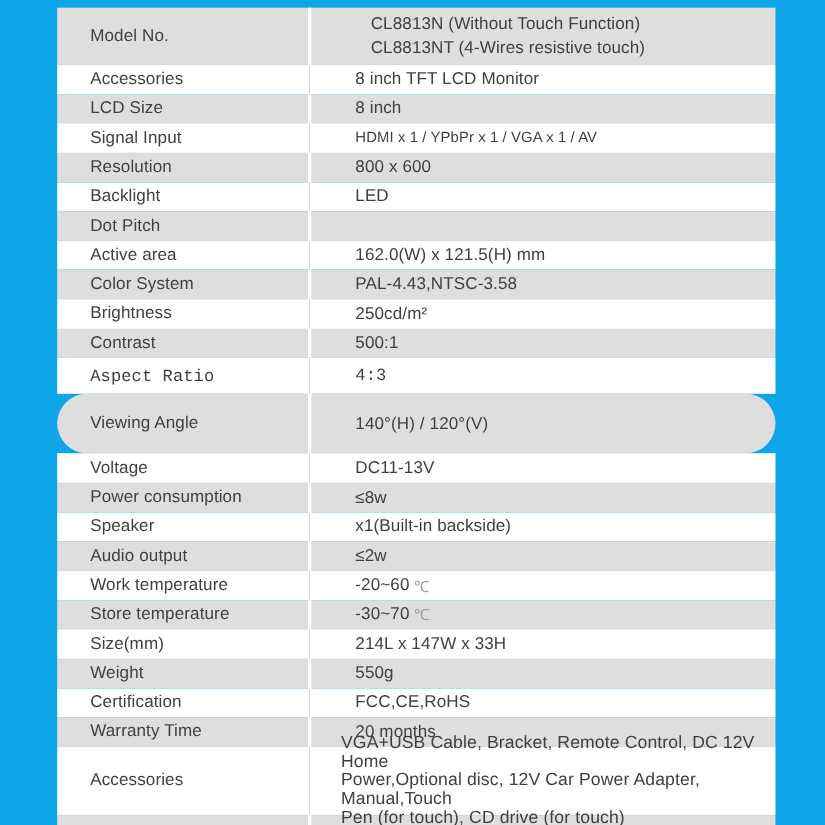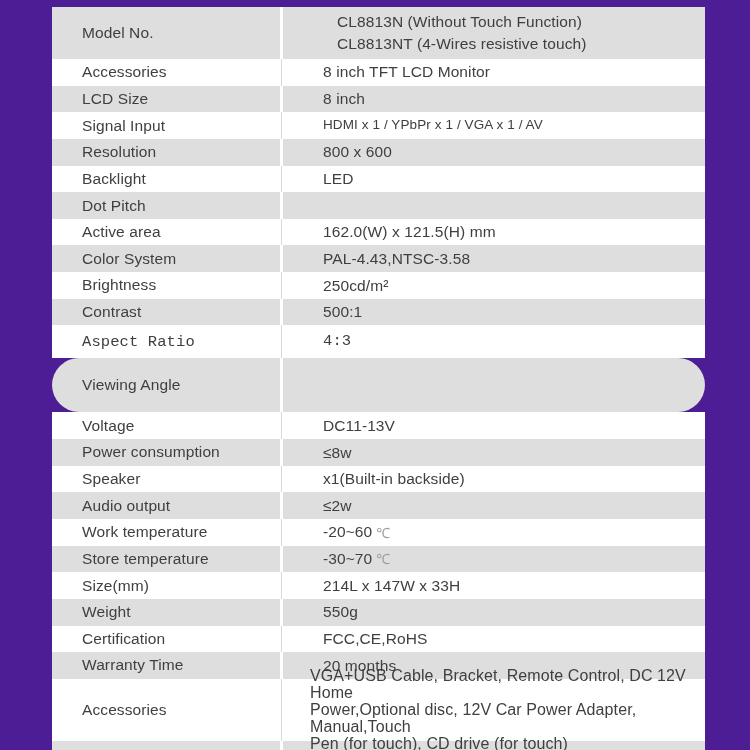--- a/index.html
+++ b/index.html
@@ -12,21 +12,21 @@
     height: 750px;
     font-family: "Liberation Sans", sans-serif;
     color: #3f3f3f;
     -webkit-font-smoothing: antialiased;
   }
   .canvas {
     position: relative;
     width: 750px;
     height: 750px;
     overflow: hidden;
-    background: #4c1d95;
+    background: #0ea5e9;
   }
   .spec-table {
     position: absolute;
     left: 52px;
     top: 7px;
     width: 653px;
   }
   .row {
     display: flex;
     align-items: stretch;
@@ -205,20 +205,24 @@
     <div class="cell-value">
       <span class="value-text">4:3</span>
 
     </div>
   </div>
       <div class="row shaded kind-viewing">
     <div class="cell-label">
       <span class="label-text">Viewing Angle</span>
     </div>
     <div class="divider"></div>
+    <div class="cell-value">
+      <span class="value-text">140°(H) / 120°(V)</span>
+
+    </div>
   </div>
       <div class="row plain">
     <div class="cell-label">
       <span class="label-text">Voltage</span>
     </div>
     <div class="divider"></div>
     <div class="cell-value">
       <span class="value-text">DC11-13V</span>
 
     </div>

